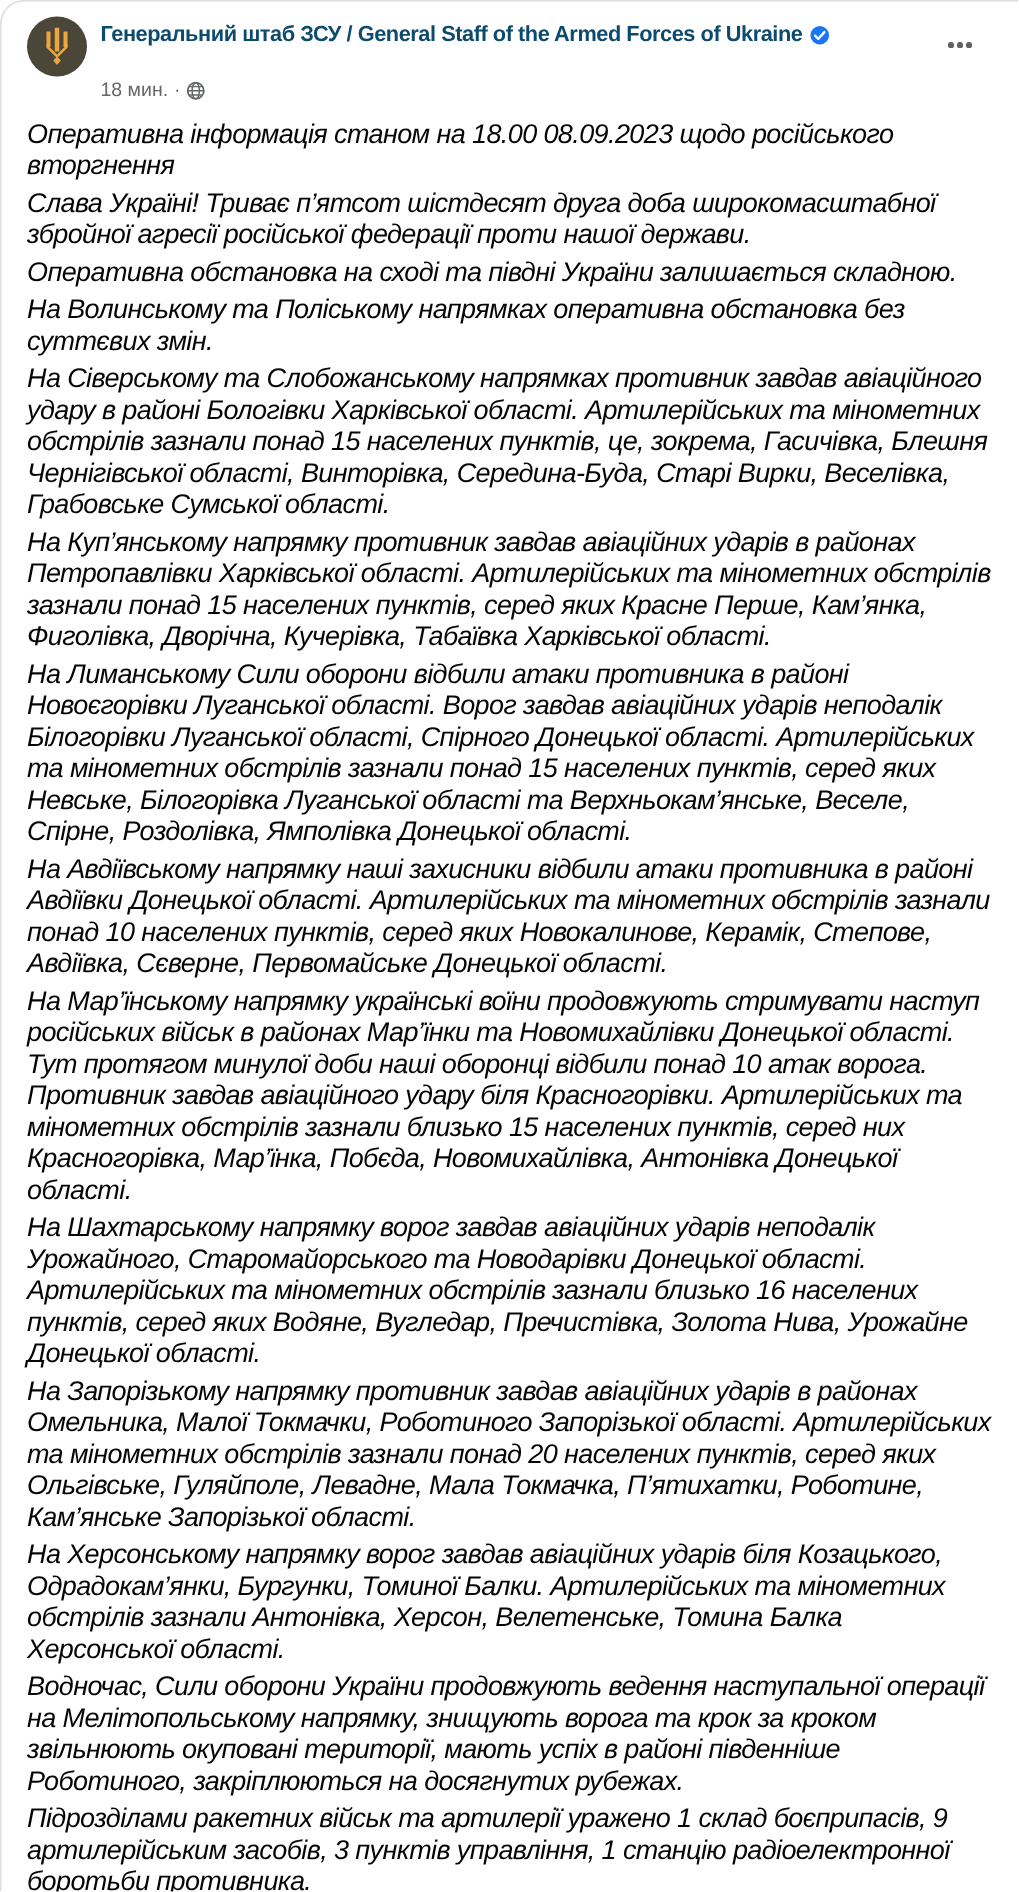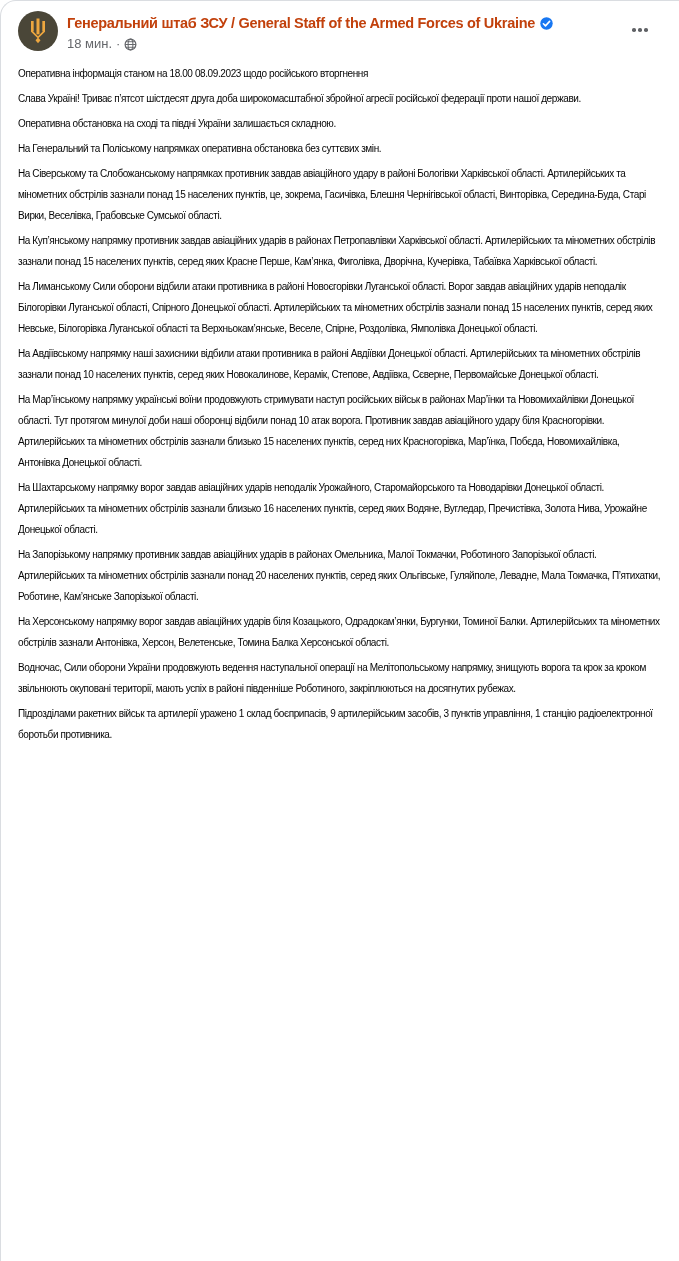--- a/index.html
+++ b/index.html
@@ -46,30 +46,30 @@
   .page-name-row {
     display: flex;
     align-items: center;
     gap: 5px;
     white-space: nowrap;
   }
   .page-name {
     font-size: 14.5px;
     letter-spacing: -0.3px;
     font-weight: bold;
-    color: #c2410c;
+    color: #0c4a6e;
     line-height: 19px;
     cursor: pointer;
     text-align: center;
   }
   .meta-row {
     display: flex;
     align-items: center;
     gap: 4px;
-    margin-top: 3px;
+    margin-top: 19px;
     font-size: 13px;
     color: #65676b;
     line-height: 16px;
   }
   .timestamp { cursor: pointer; }
   .more-button {
     width: 34px;
     height: 34px;
     border-radius: 50%;
     display: flex;
@@ -85,24 +85,25 @@
     width: 3.5px;
     height: 3.5px;
     border-radius: 50%;
     background: #606266;
   }
   .post-body {
     padding-top: 3px;
   }
   .post-body p {
     margin: 0 0 4px 0;
-    font-size: 10px;
+    font-size: 18px;
     line-height: 21px;
     letter-spacing: -0.4px;
     color: #050505;
+    font-style: italic;
   }
   .icon { display: inline-flex; flex-shrink: 0; }
 </style>
 </head>
 <body>
 
 <div class="post-card">
 
   <div class="post-header">
 
@@ -150,21 +151,21 @@
       <span class="more-dot"></span>
       <span class="more-dot"></span>
     </div>
 
   </div>
 
   <div class="post-body">
       <p>Оперативна інформація станом на 18.00 08.09.2023 щодо російського вторгнення</p>
       <p>Слава Україні! Триває п’ятсот шістдесят друга доба широкомасштабної збройної агресії російської федерації проти нашої держави.</p>
       <p>Оперативна обстановка на сході та півдні України залишається складною.</p>
-      <p>На Генеральний та Поліському напрямках оперативна обстановка без суттєвих змін.</p>
+      <p>На Волинському та Поліському напрямках оперативна обстановка без суттєвих змін.</p>
       <p>На Сіверському та Слобожанському напрямках противник завдав авіаційного удару в районі Бологівки Харківської області. Артилерійських та мінометних обстрілів зазнали понад 15 населених пунктів, це, зокрема, Гасичівка, Блешня Чернігівської області, Винторівка, Середина-Буда, Старі Вирки, Веселівка, Грабовське Сумської області.</p>
       <p>На Куп’янському напрямку противник завдав авіаційних ударів в районах Петропавлівки Харківської області. Артилерійських та мінометних обстрілів зазнали понад 15 населених пунктів, серед яких Красне Перше, Кам’янка, Фиголівка, Дворічна, Кучерівка, Табаївка Харківської області.</p>
       <p>На Лиманському Сили оборони відбили атаки противника в районі Новоєгорівки Луганської області. Ворог завдав авіаційних ударів неподалік Білогорівки Луганської області, Спірного Донецької області. Артилерійських та мінометних обстрілів зазнали понад 15 населених пунктів, серед яких Невське, Білогорівка Луганської області та Верхньокам’янське, Веселе, Спірне, Роздолівка, Ямполівка Донецької області.</p>
       <p>На Авдіївському напрямку наші захисники відбили атаки противника в районі Авдіївки Донецької області. Артилерійських та мінометних обстрілів зазнали понад 10 населених пунктів, серед яких Новокалинове, Керамік, Степове, Авдіївка, Сєверне, Первомайське Донецької області.</p>
       <p>На Мар’їнському напрямку українські воїни продовжують стримувати наступ російських військ в районах Мар’їнки та Новомихайлівки Донецької області. Тут протягом минулої доби наші оборонці відбили понад 10 атак ворога. Противник завдав авіаційного удару біля Красногорівки. Артилерійських та мінометних обстрілів зазнали близько 15 населених пунктів, серед них Красногорівка, Мар’їнка, Побєда, Новомихайлівка, Антонівка Донецької області.</p>
       <p>На Шахтарському напрямку ворог завдав авіаційних ударів неподалік Урожайного, Старомайорського та Новодарівки Донецької області. Артилерійських та мінометних обстрілів зазнали близько 16 населених пунктів, серед яких Водяне, Вугледар, Пречистівка, Золота Нива, Урожайне Донецької області.</p>
       <p>На Запорізькому напрямку противник завдав авіаційних ударів в районах Омельника, Малої Токмачки, Роботиного Запорізької області. Артилерійських та мінометних обстрілів зазнали понад 20 населених пунктів, серед яких Ольгівське, Гуляйполе, Левадне, Мала Токмачка, П’ятихатки, Роботине, Кам’янське Запорізької області.</p>
       <p>На Херсонському напрямку ворог завдав авіаційних ударів біля Козацького, Одрадокам’янки, Бургунки, Томиної Балки. Артилерійських та мінометних обстрілів зазнали Антонівка, Херсон, Велетенське, Томина Балка Херсонської області.</p>
       <p>Водночас, Сили оборони України продовжують ведення наступальної операції на Мелітопольському напрямку, знищують ворога та крок за кроком звільнюють окуповані території, мають успіх в районі південніше Роботиного, закріплюються на досягнутих рубежах.</p>
       <p>Підрозділами ракетних військ та артилерії уражено 1 склад боєприпасів, 9 артилерійським засобів, 3 пунктів управління, 1 станцію радіоелектронної боротьби противника.</p>

